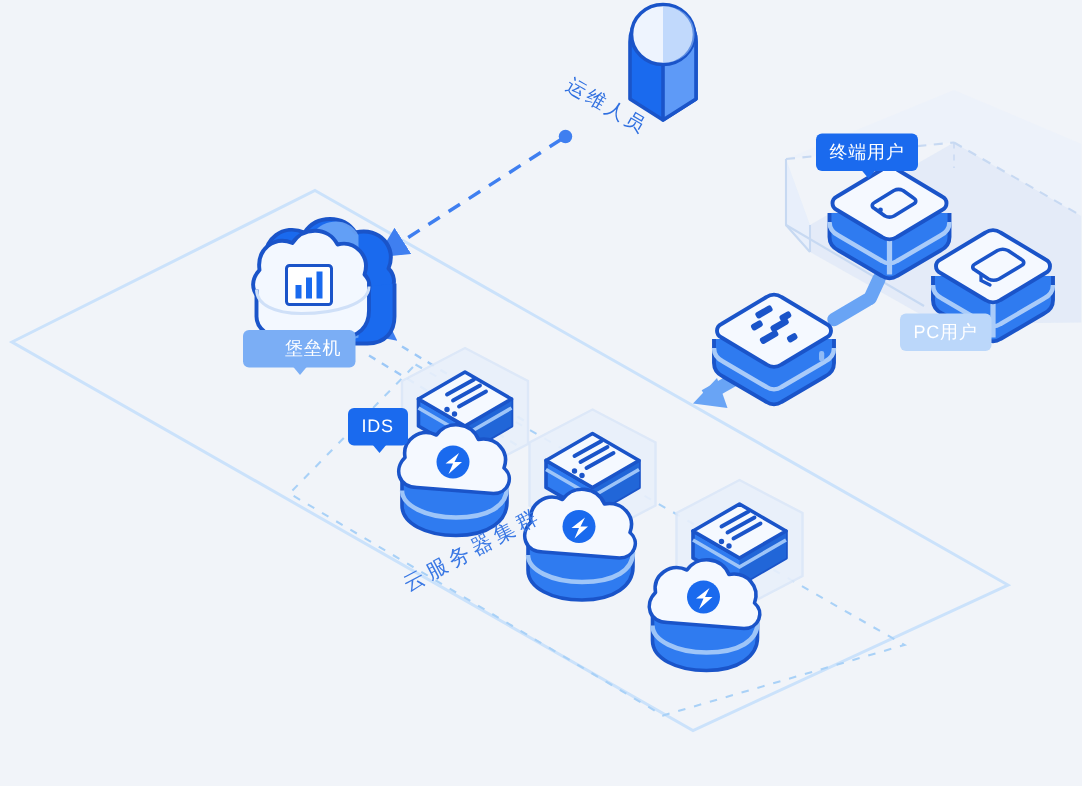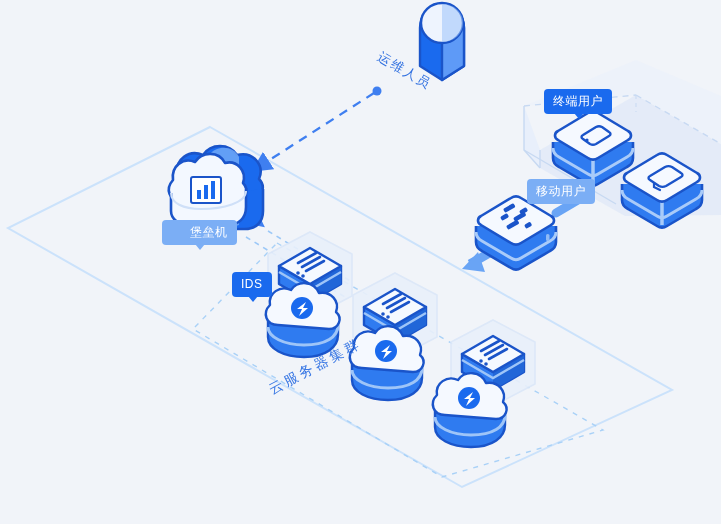--- a/index.html
+++ b/index.html
@@ -253,18 +253,18 @@
   <div class="rot-label rot-ops" style="left:383px;top:48px;">运维人员</div>
 
   <div class="tag tag-mid" style="left:162px;top:220px;padding-left:28px;">堡垒机</div>
 
 
   <div class="tag tag-strong" style="left:232px;top:272px;">IDS</div>
 
   <div class="rot-label rot-cluster" style="left:266px;top:383px;">云服务器集群</div>
 
 
-  <div class="tag tag-mid notail" style="left:527px;top:179px;">移动用户</div>
-
+
+  <div class="tag tag-pale notail" style="left:600px;top:209px;">PC用户</div>
 
   <div class="tag tag-strong" style="left:544px;top:45px;margin-top:44px;">终端用户</div>
 
 </div>
 
 </body></html>

